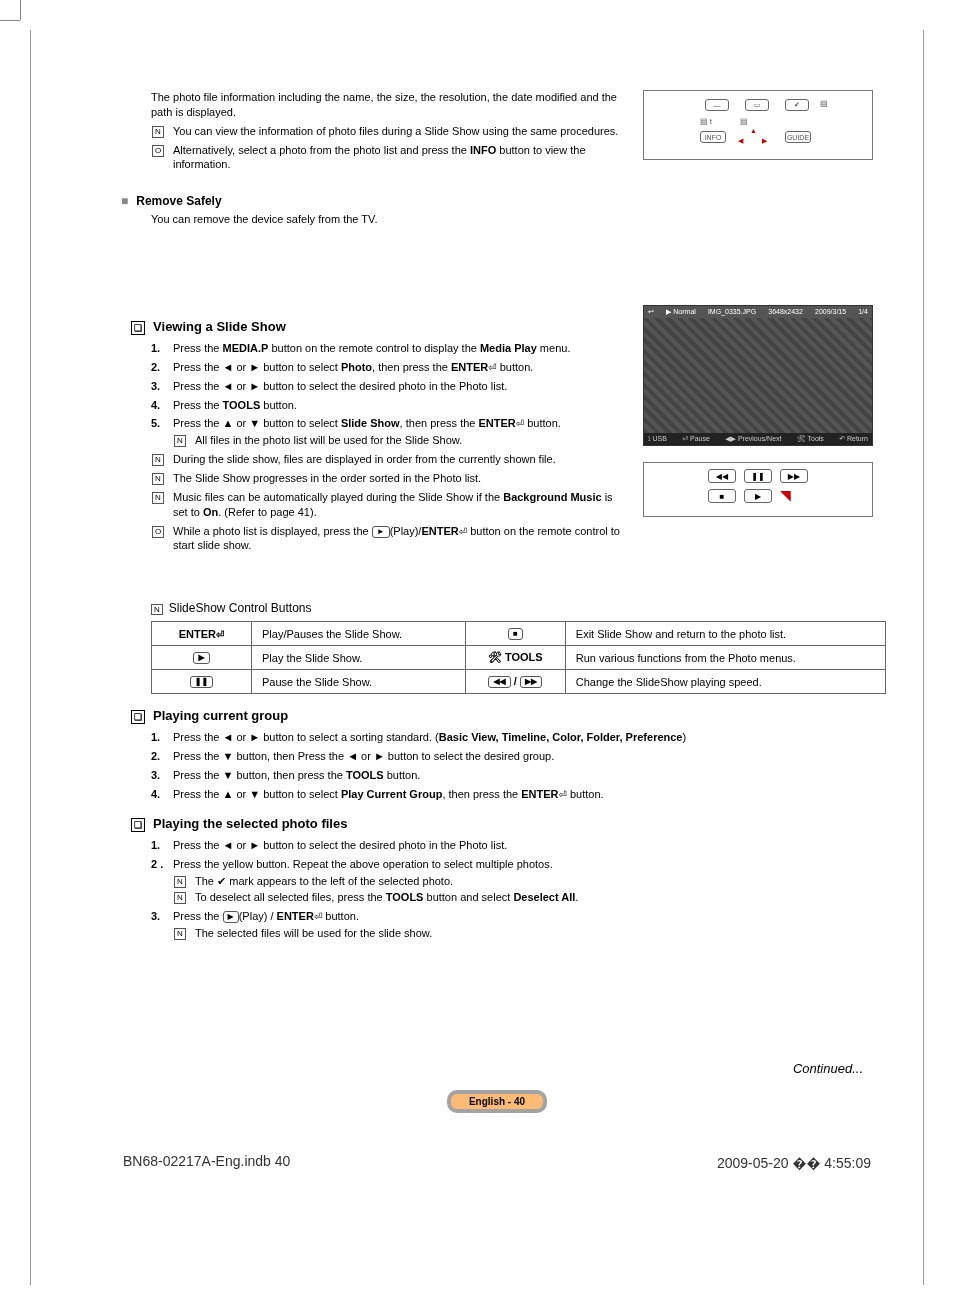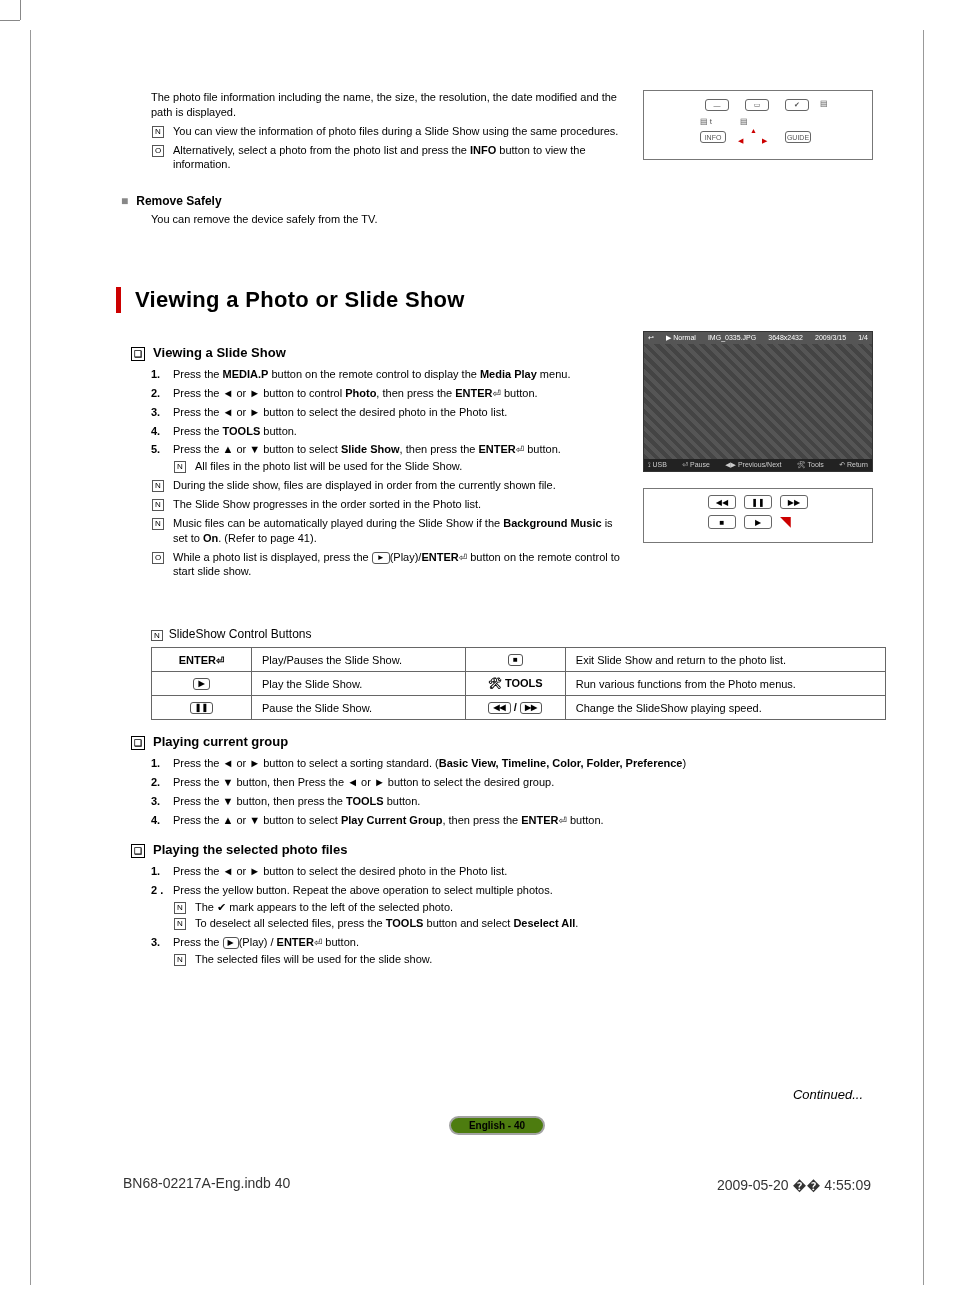--- a/index.html
+++ b/index.html
@@ -68,21 +68,21 @@
   .ctrl-box { width:230px; height:55px; border:1px solid #777; margin-top:16px; background:#fff; position:relative;}
   .ctrl-row { display:flex; gap:8px; justify-content:center; margin-top:6px;}
   .ctrl-btn { border:1px solid #666; border-radius:3px; width:28px; height:14px; display:flex; align-items:center; justify-content:center; font-size:8px;}
   table.ctrl-table { width: 735px; border-collapse: collapse; margin-top:6px; margin-left:30px;}
   table.ctrl-table td { border:1px solid #666; padding:5px 10px; font-size:11px; vertical-align:middle;}
   table.ctrl-table td.label { width:100px; text-align:center; font-weight:bold;}
   .table-title { font-weight:normal; font-size:12px; margin-top:44px; margin-left:30px;}
   .table-title .icon { display:inline-block; border:1px solid #555; font-size:8px; padding:0 2px; margin-right:6px;}
   .continued { font-style: italic; text-align: right; margin-top: 120px; margin-right: 10px; font-size:13px;}
   .page-lang { text-align:center; margin-top:14px;}
-  .page-lang span { display:inline-block; border:2px solid #a3a3a3; border-radius:10px; padding:2px 18px; font-size:10px; font-weight:bold; background:#4d7c0f;}
+  .page-lang span { display:inline-block; border:4px solid #a3a3a3; border-radius:10px; padding:2px 18px; font-size:10px; font-weight:bold; background:#fdba74;}
   .footer-row { display:flex; justify-content:space-between; font-size:14px; color:#333; margin-top:40px; padding:0 2px;}
   .check { font-size:11px;}
 </style>
 </head>
 <body>
 
 <div class="crop-mark crop-top-h"></div>
 <div class="crop-mark crop-top-v"></div>
 
 <div class="page">
@@ -119,34 +119,33 @@
           </div>
         </div>
       </div>
     </div>
 
     <div class="sub-h"><span class="sq">■</span><span>Remove Safely</span></div>
     <div class="desc">You can remove the device safely from the TV.</div>
 
     <div class="section-title-wrap">
       <div class="red-bar"></div>
-      <div class="section-title">Viewing a Photo or Slide Show</div>
     </div>
 
     <div class="two-col">
       <div class="col-left">
         <div class="q-head"><span class="q-mark">❏</span><span>Viewing a Slide Show</span></div>
         <ol class="steps">
           <li>
               <span class="num">1.</span>
               <span class="body"><span>Press the </span><b>MEDIA.P</b><span> button on the remote control to display the </span><b>Media Play</b><span> menu.</span></span>
             </li>
           <li>
               <span class="num">2.</span>
-              <span class="body"><span>Press the ◄ or ► button to control </span><b>Photo</b><span>, then press the </span><b>ENTER</b><span class="enter-icon">⏎</span><span> button.</span></span>
+              <span class="body"><span>Press the ◄ or ► button to select </span><b>Photo</b><span>, then press the </span><b>ENTER</b><span class="enter-icon">⏎</span><span> button.</span></span>
             </li>
           <li>
               <span class="num">3.</span>
               <span class="body">Press the ◄ or ► button to select the desired photo in the Photo list.</span>
             </li>
           <li>
               <span class="num">4.</span>
               <span class="body"><span>Press the </span><b>TOOLS</b><span> button.</span></span>
             </li>
           <li>

